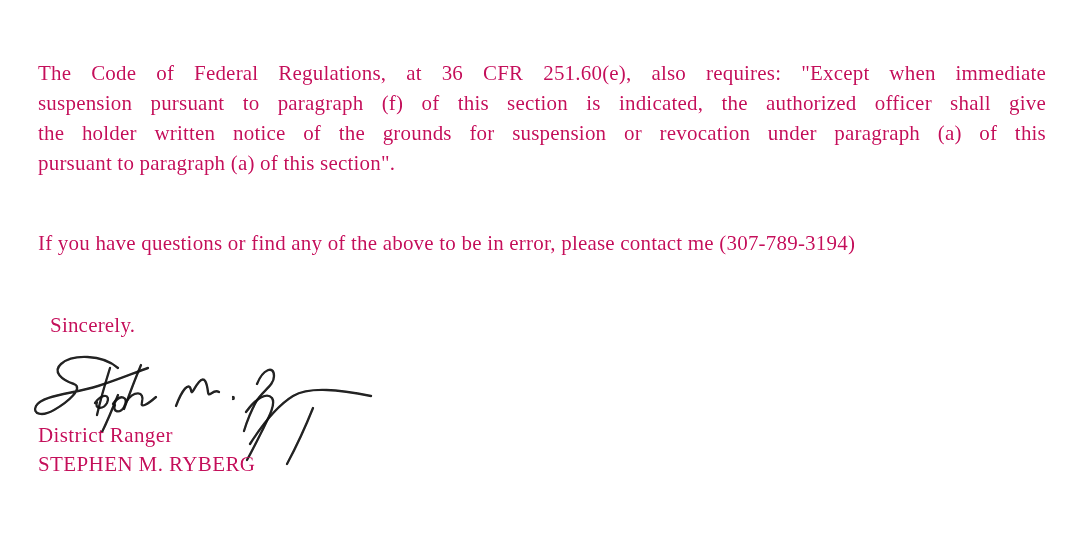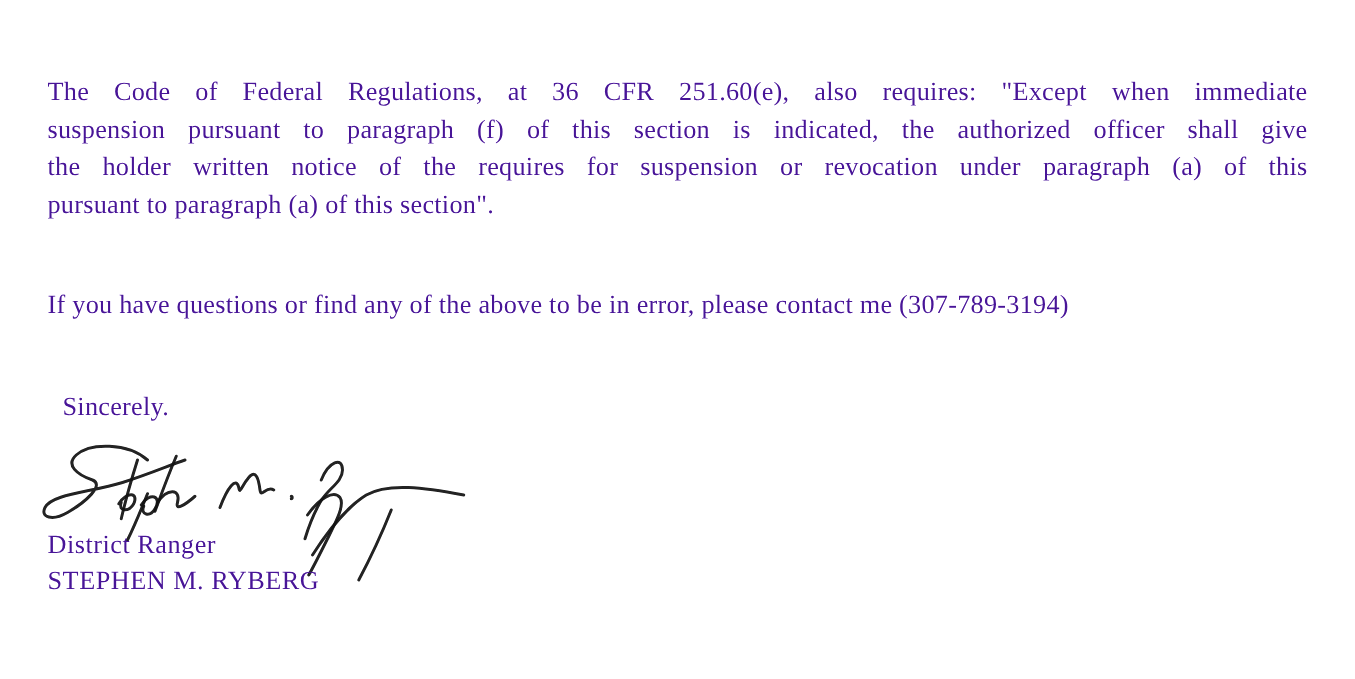--- a/index.html
+++ b/index.html
@@ -3,21 +3,21 @@
 <meta charset="utf-8">
 <style>
   html, body { margin: 0; padding: 0; background: #ffffff; }
   .page {
     position: relative;
     width: 1084px;
     height: 543px;
     background: #ffffff;
     overflow: hidden;
     font-family: "Liberation Serif", serif;
-    color: #4c1d95;
+    color: #be185d;
     filter: blur(0.3px) contrast(1.08);
   }
   .para {
     position: absolute;
     left: 38px;
     width: 1008px;
     font-size: 21px;
     line-height: 30px;
     letter-spacing: 0.2px;
   }
@@ -64,21 +64,21 @@
   }
 </style>
 </head>
 <body>
 
 <div class="page">
 
   <div class="para" id="paragraph-1">
     <div class="jline">The Code of Federal Regulations, at 36 CFR 251.60(e), also requires: "Except when immediate</div>
     <div class="jline">suspension pursuant to paragraph (f) of this section is indicated, the authorized officer shall give</div>
-    <div class="jline">the holder written notice of the requires for suspension or revocation under paragraph (a) of this</div>
+    <div class="jline">the holder written notice of the grounds for suspension or revocation under paragraph (a) of this</div>
     <div class="lline">pursuant to paragraph (a) of this section".</div>
   </div>
 
   <div class="para" id="paragraph-2">
     <div class="lline">If you have questions or find any of the above to be in error, please contact me (307-789-3194)</div>
   </div>
 
   <div class="closing">Sincerely.</div>
 
   <svg class="signature-svg" viewBox="0 0 350 120" aria-label="signature">

